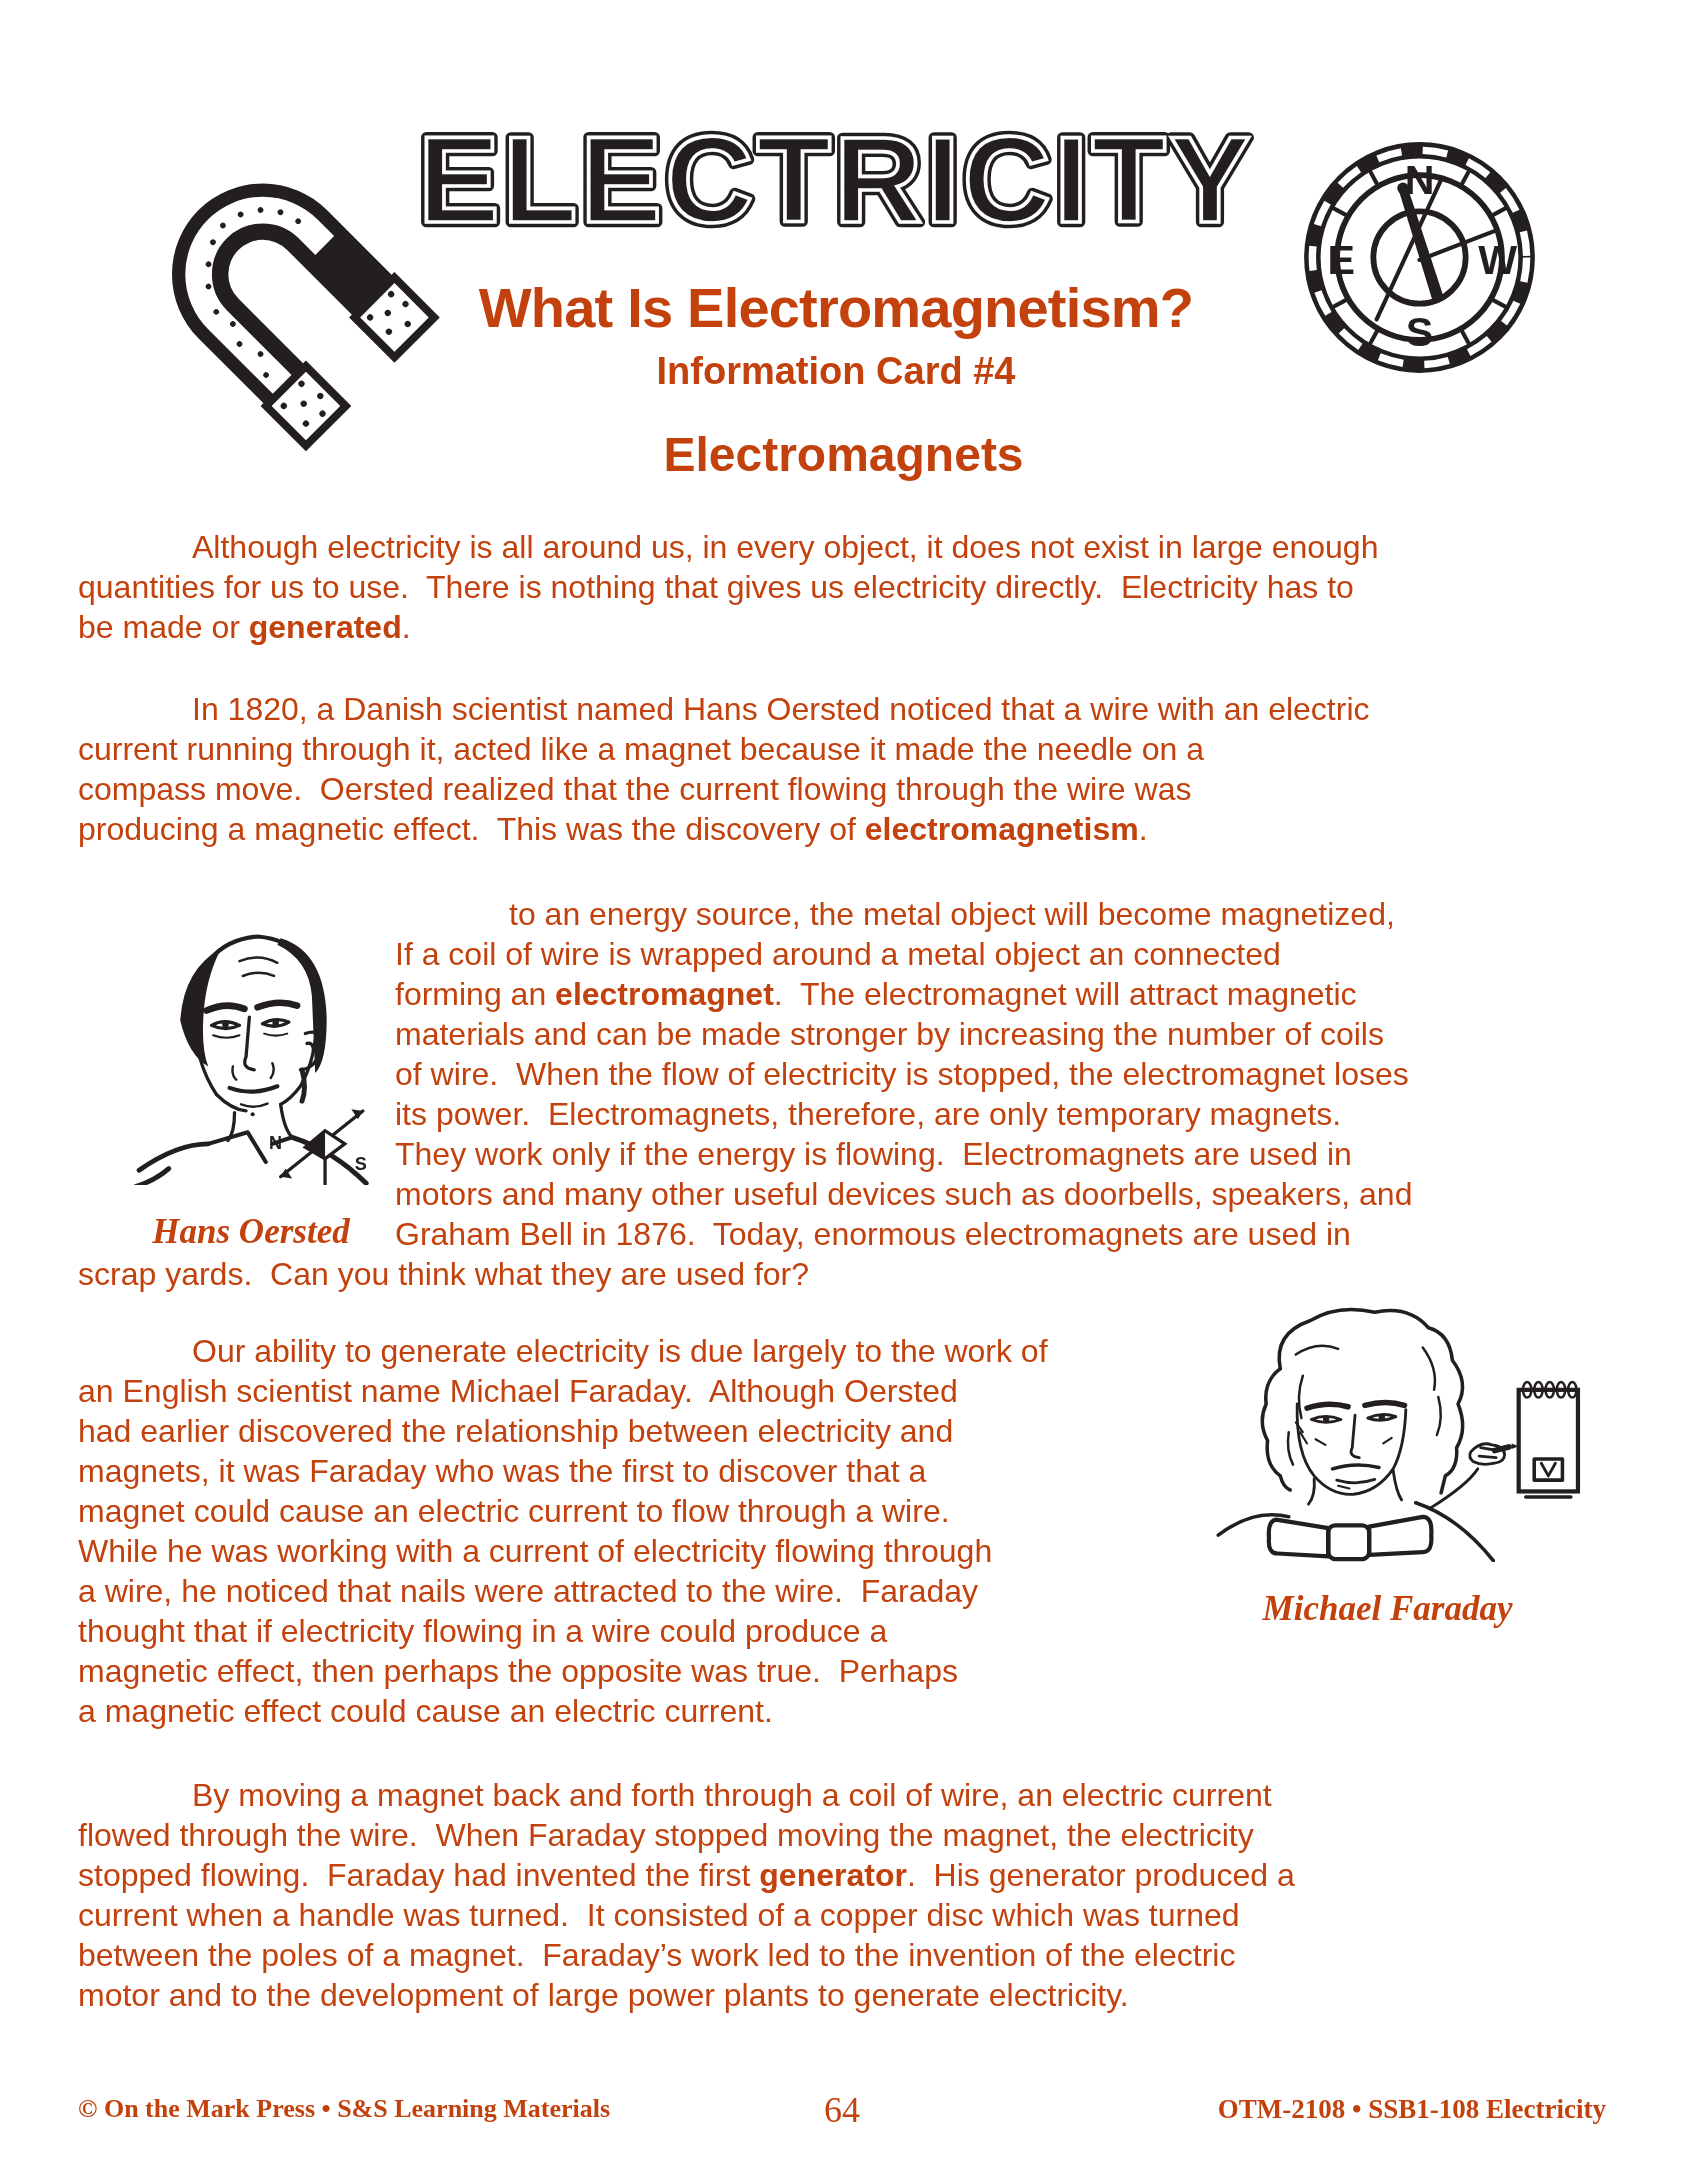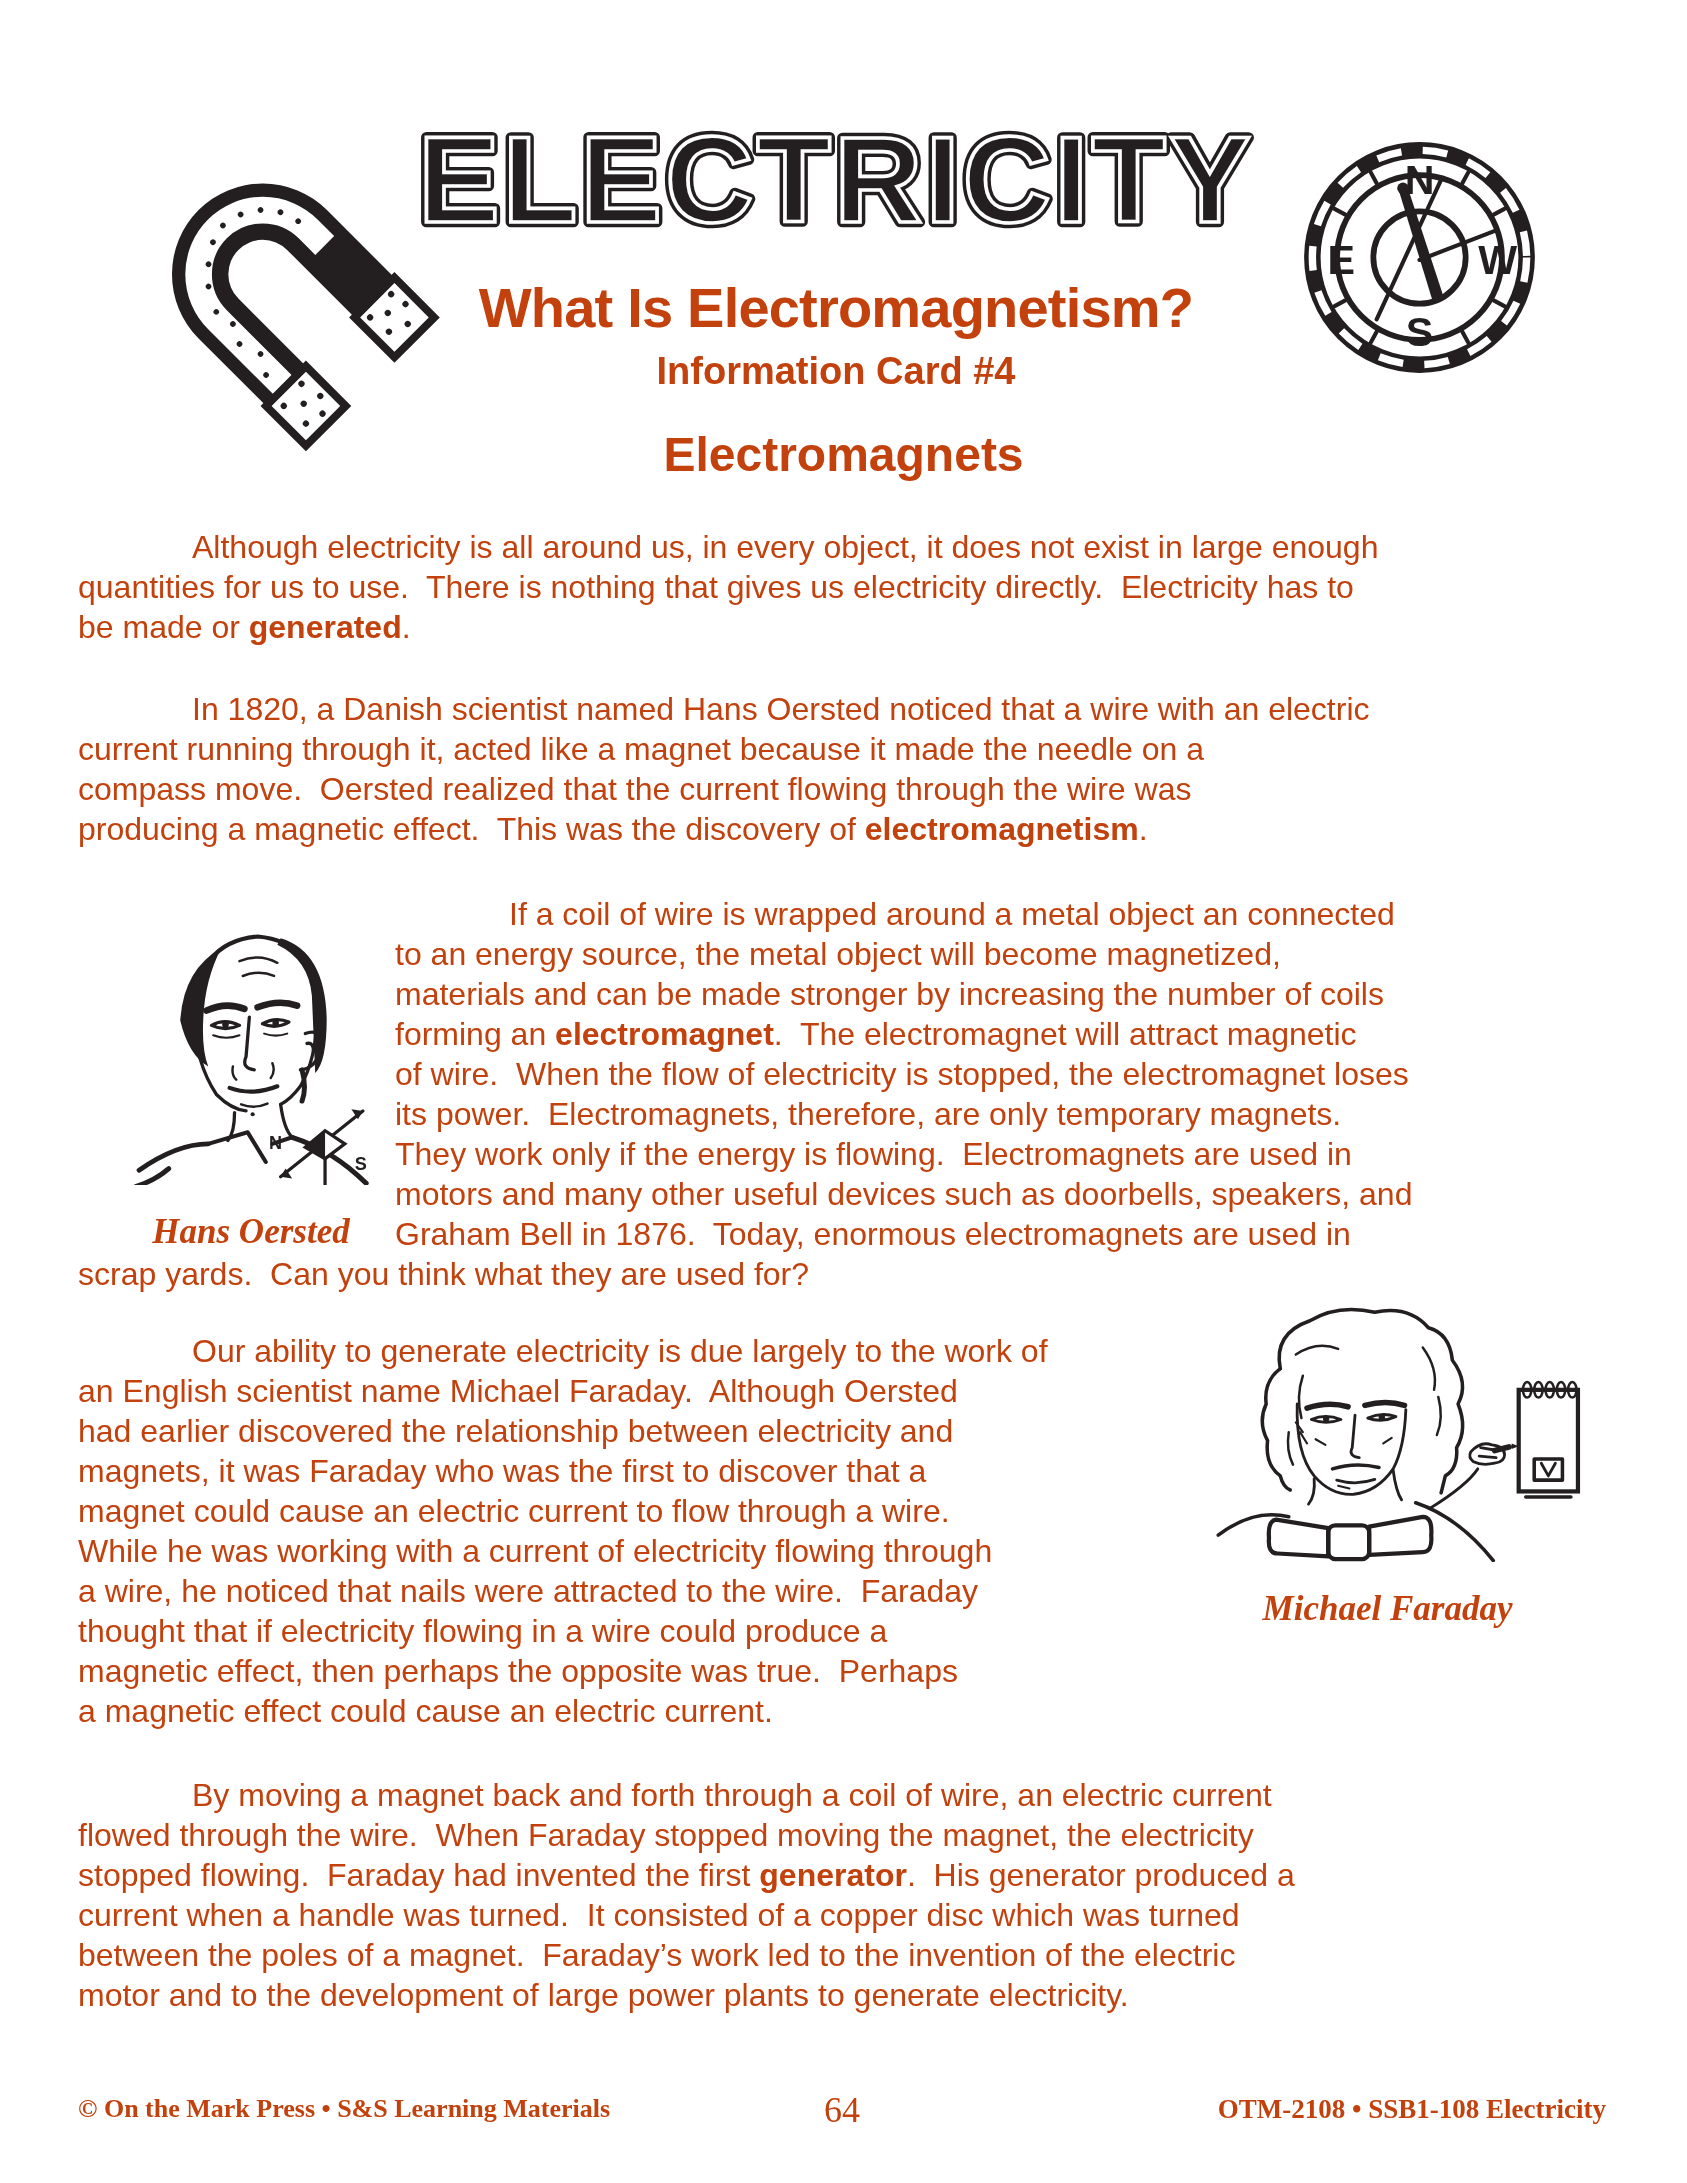--- a/index.html
+++ b/index.html
@@ -177,24 +177,24 @@
             <polygon points="-22,4 2,-16 26,0 2,18" fill="#ffffff" stroke="#231f20" stroke-width="4"></polygon>
             <polygon class="inkfill" points="-22,4 2,-16 2,18"></polygon>
             <line x1="2" y1="18" x2="2" y2="56" class="ink" stroke-width="4"></line>
             <text x="-66" y="6" font-size="22" font-weight="bold" fill="#231f20">N</text>
             <text x="38" y="32" font-size="22" font-weight="bold" fill="#231f20">S</text>
           </g>
         </svg>
         <div class="caption">Hans Oersted</div>
       </div>
       <div class="para p3text indent">
+          <div class="tline"><span>to an energy source, the metal object will become magnetized,</span></div>
           <div class="tline"><span>If a coil of wire is wrapped around a metal object an connected</span></div>
-          <div class="tline"><span>to an energy source, the metal object will become magnetized,</span></div>
+          <div class="tline"><span>forming an </span><b>electromagnet</b><span>.  The electromagnet will attract magnetic</span></div>
           <div class="tline"><span>materials and can be made stronger by increasing the number of coils</span></div>
-          <div class="tline"><span>forming an </span><b>electromagnet</b><span>.  The electromagnet will attract magnetic</span></div>
           <div class="tline"><span>of wire.  When the flow of electricity is stopped, the electromagnet loses</span></div>
           <div class="tline"><span>its power.  Electromagnets, therefore, are only temporary magnets.</span></div>
           <div class="tline"><span>They work only if the energy is flowing.  Electromagnets are used in</span></div>
           <div class="tline"><span>motors and many other useful devices such as doorbells, speakers, and</span></div>
           <div class="tline"><span>Graham Bell in 1876.  Today, enormous electromagnets are used in</span></div>
         </div>
       <div class="para">
           <div class="tline"><span>scrap yards.  Can you think what they are used for?</span></div>
         </div>
     </div>

